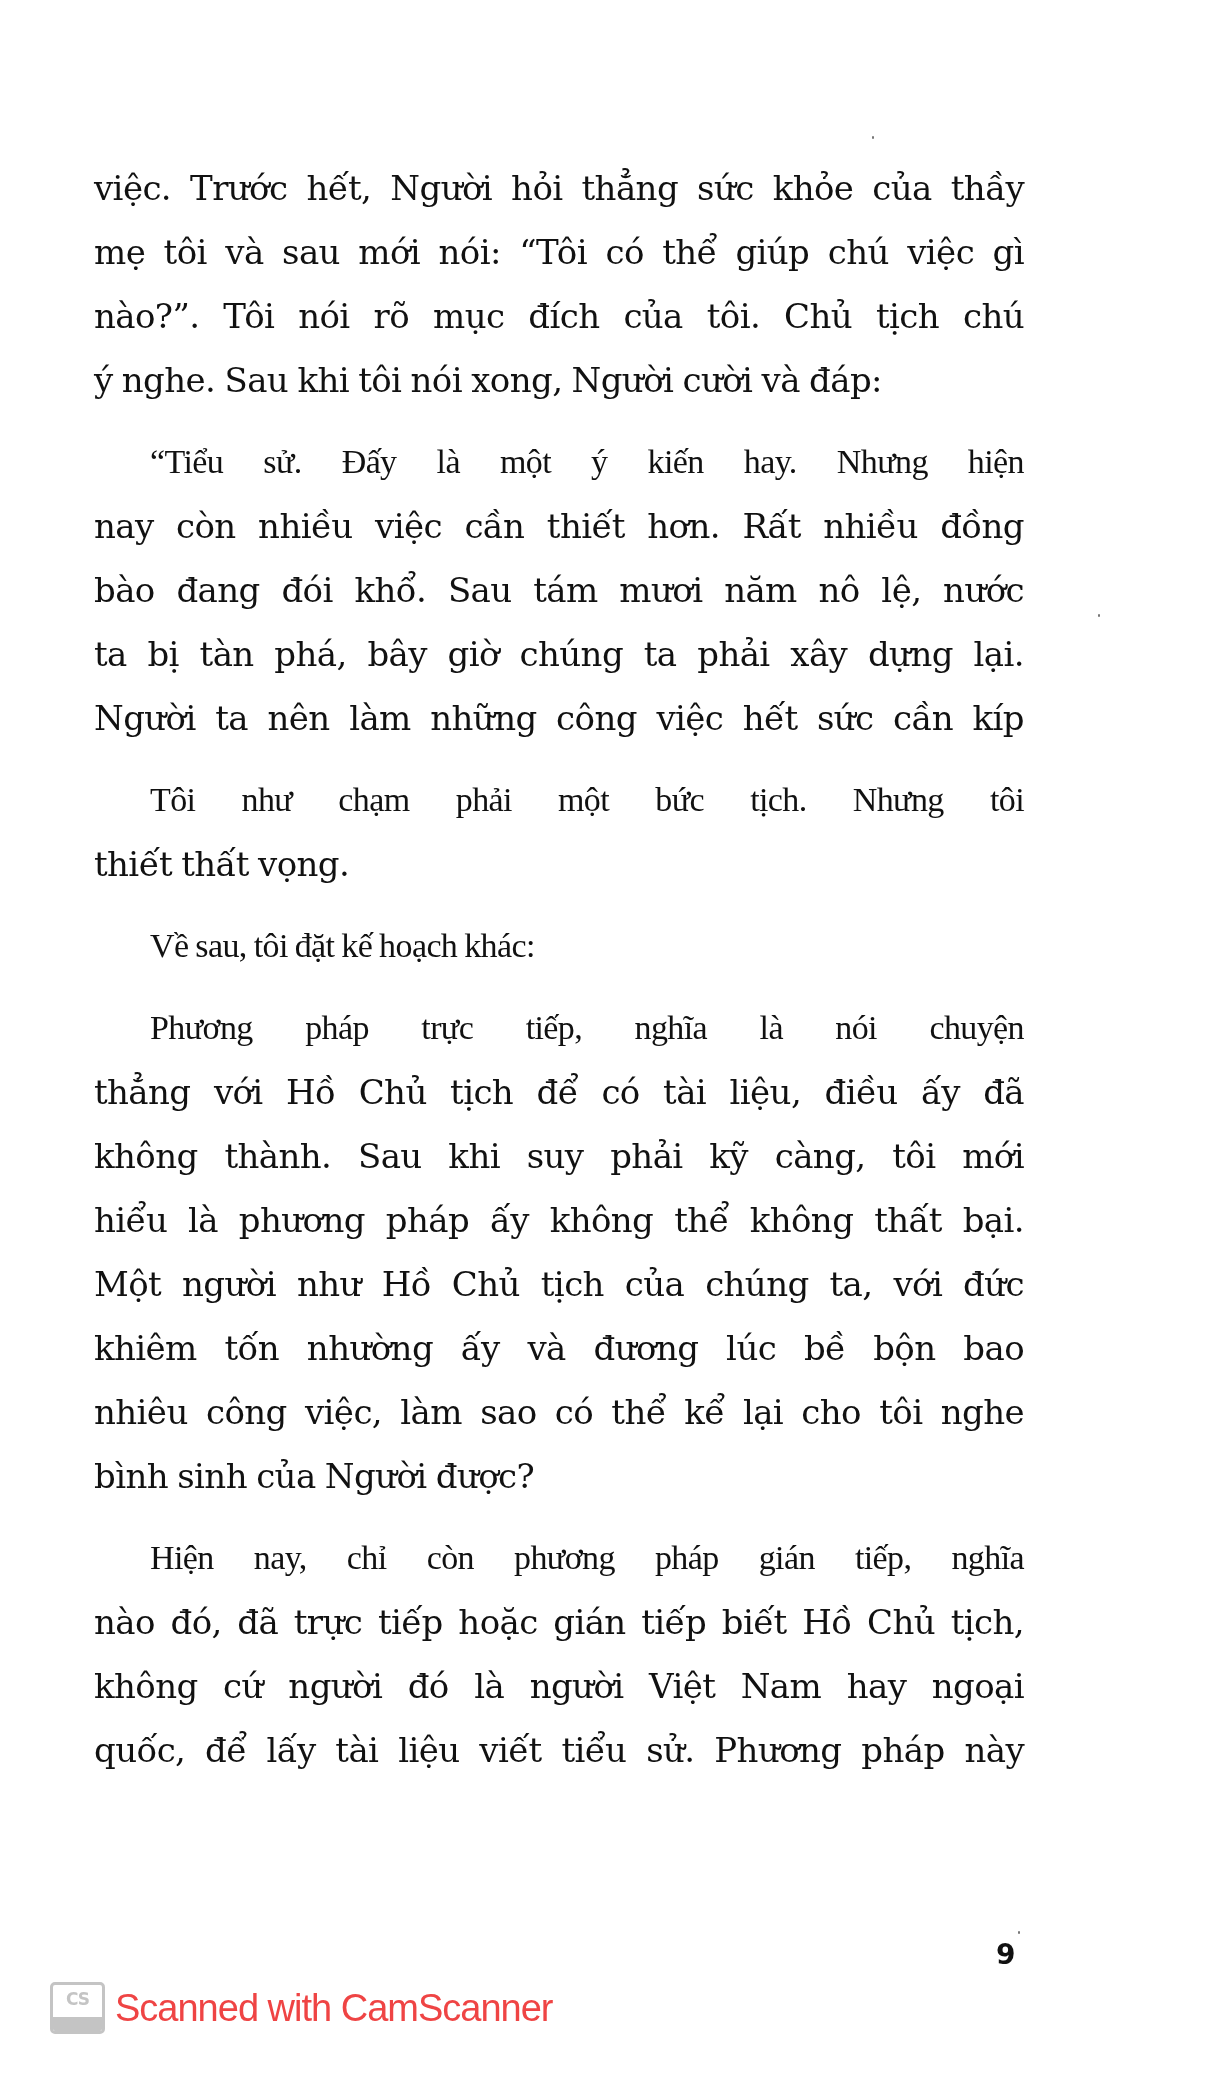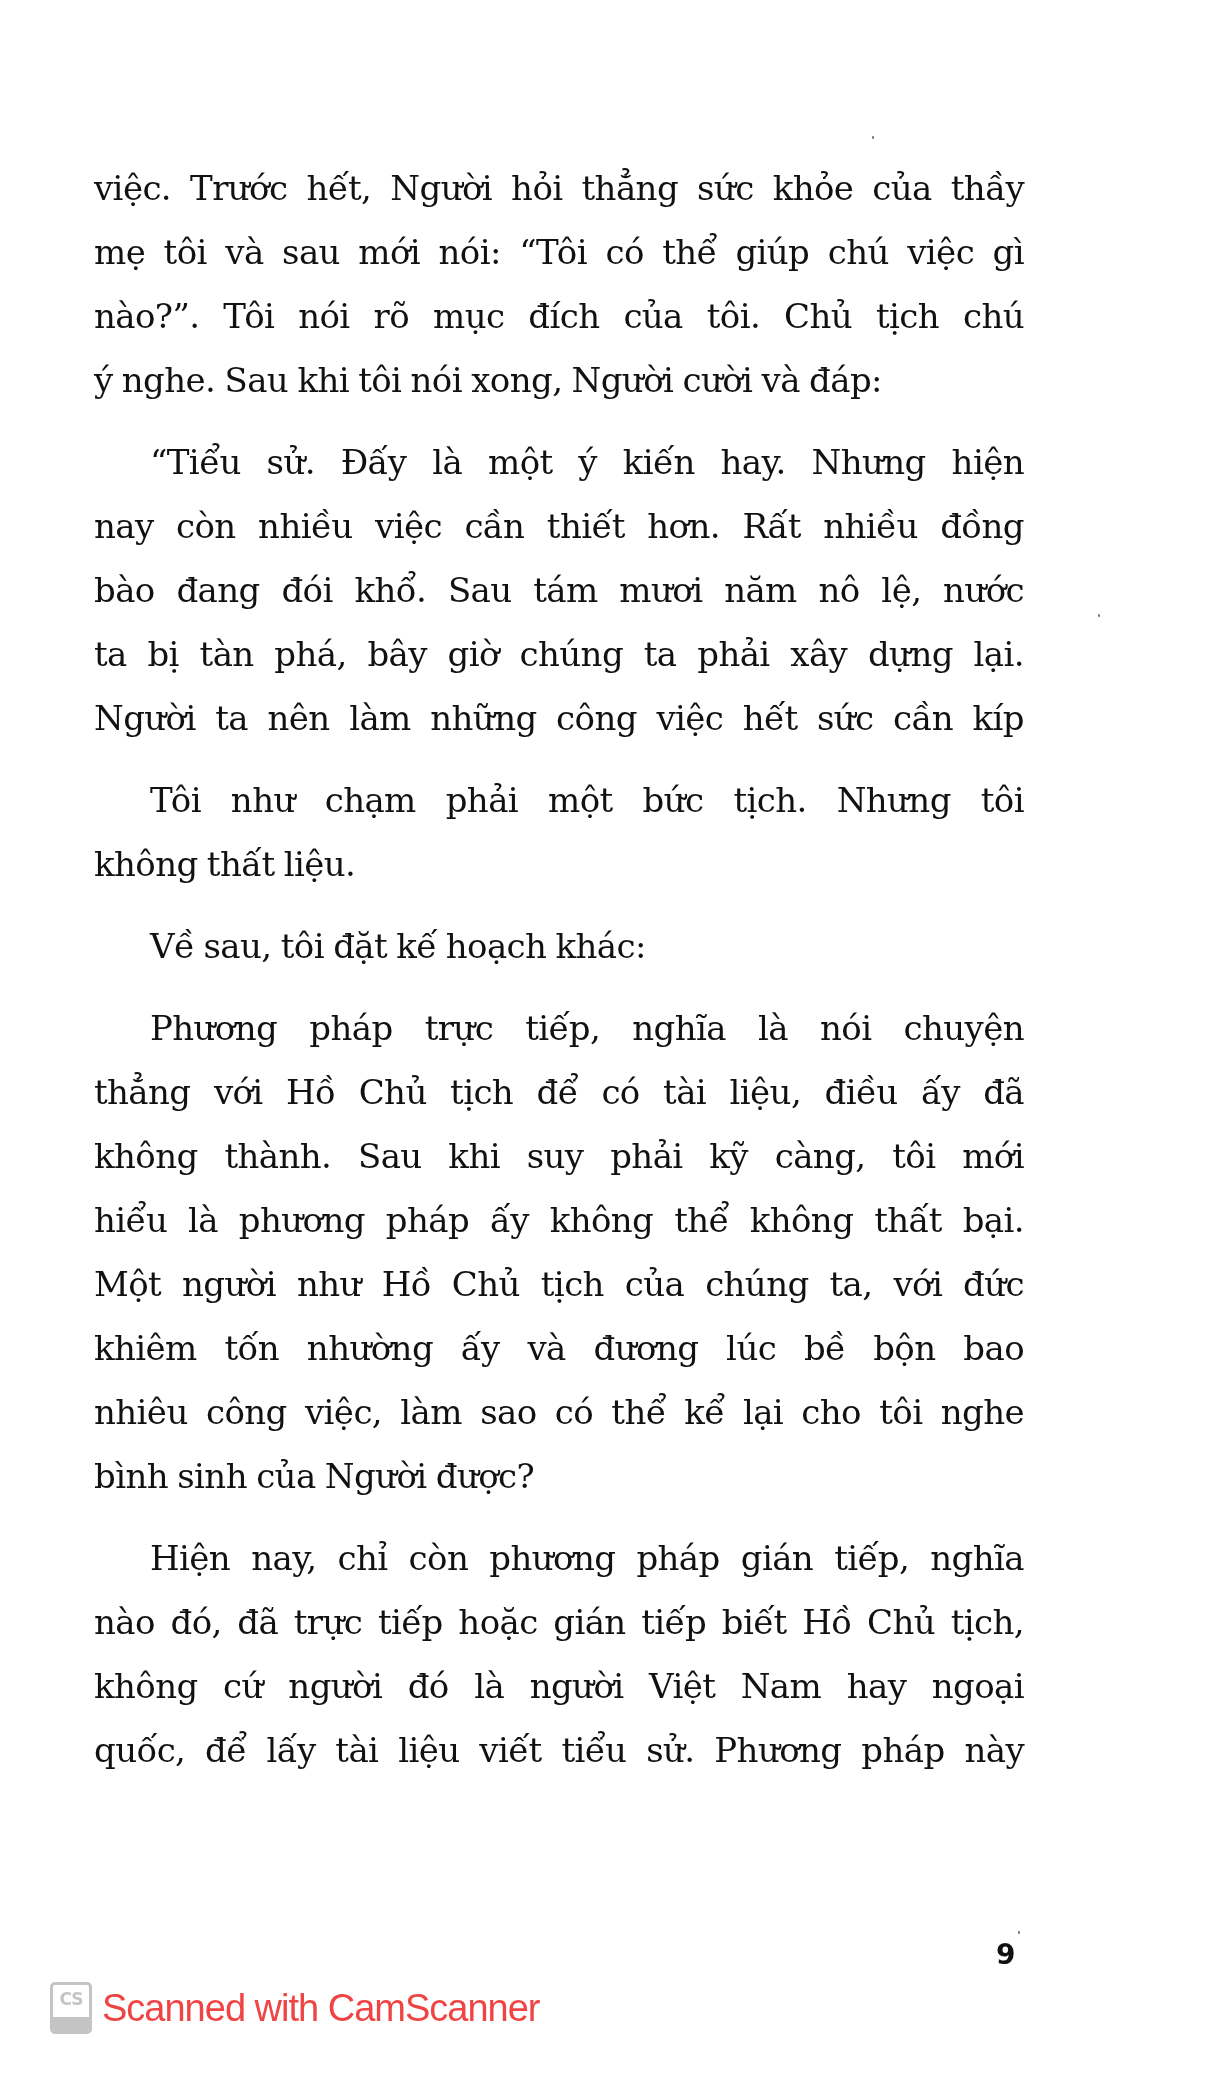--- a/index.html
+++ b/index.html
@@ -34,40 +34,41 @@
       display: block;
       white-space: nowrap;
       text-align: justify;
       text-align-last: justify;
     }
     .line.last {
       text-align-last: left;
     }
     .line.indent {
       padding-left: 56px;
+      font-family: Liberation Serif, serif;
     }
     .page-number {
       position: absolute;
       left: 996px;
       top: 1938px;
       font-family: "DejaVu Sans", "Liberation Sans", sans-serif;
       font-weight: bold;
       font-size: 28px;
       color: #111;
     }
     .watermark {
       position: absolute;
       left: 50px;
       top: 1982px;
       display: flex;
       align-items: center;
       gap: 10px;
     }
     .cs-logo {
-      width: 42px;
+      width: 55px;
       height: 52px;
       border: 3px solid #c4c4c4;
       border-radius: 5px;
       box-sizing: border-box;
       position: relative;
       overflow: hidden;
       background: #fff;
     }
     .cs-logo .cs-text {
       position: absolute;
@@ -119,21 +120,21 @@
     </p>
     <p class="para">
       <span class="line indent">“Tiểu sử. Đấy là một ý kiến hay. Nhưng hiện</span>
       <span class="line">nay còn nhiều việc cần thiết hơn. Rất nhiều đồng</span>
       <span class="line">bào đang đói khổ. Sau tám mươi năm nô lệ, nước</span>
       <span class="line">ta bị tàn phá, bây giờ chúng ta phải xây dựng lại.</span>
       <span class="line">Người ta nên làm những công việc hết sức cần kíp</span>
     </p>
     <p class="para">
       <span class="line indent">Tôi như chạm phải một bức tịch. Nhưng tôi</span>
-      <span class="line last">không thất liệu.</span>
+      <span class="line last">thiết thất vọng.</span>
     </p>
     <p class="para">
       <span class="line indent last">Về sau, tôi đặt kế hoạch khác:</span>
     </p>
     <p class="para">
       <span class="line indent">Phương pháp trực tiếp, nghĩa là nói chuyện</span>
       <span class="line">thẳng với Hồ Chủ tịch để có tài liệu, điều ấy đã</span>
       <span class="line">không thành. Sau khi suy phải kỹ càng, tôi mới</span>
       <span class="line">hiểu là phương pháp ấy không thể không thất bại.</span>
       <span class="line">Một người như Hồ Chủ tịch của chúng ta, với đức</span>

